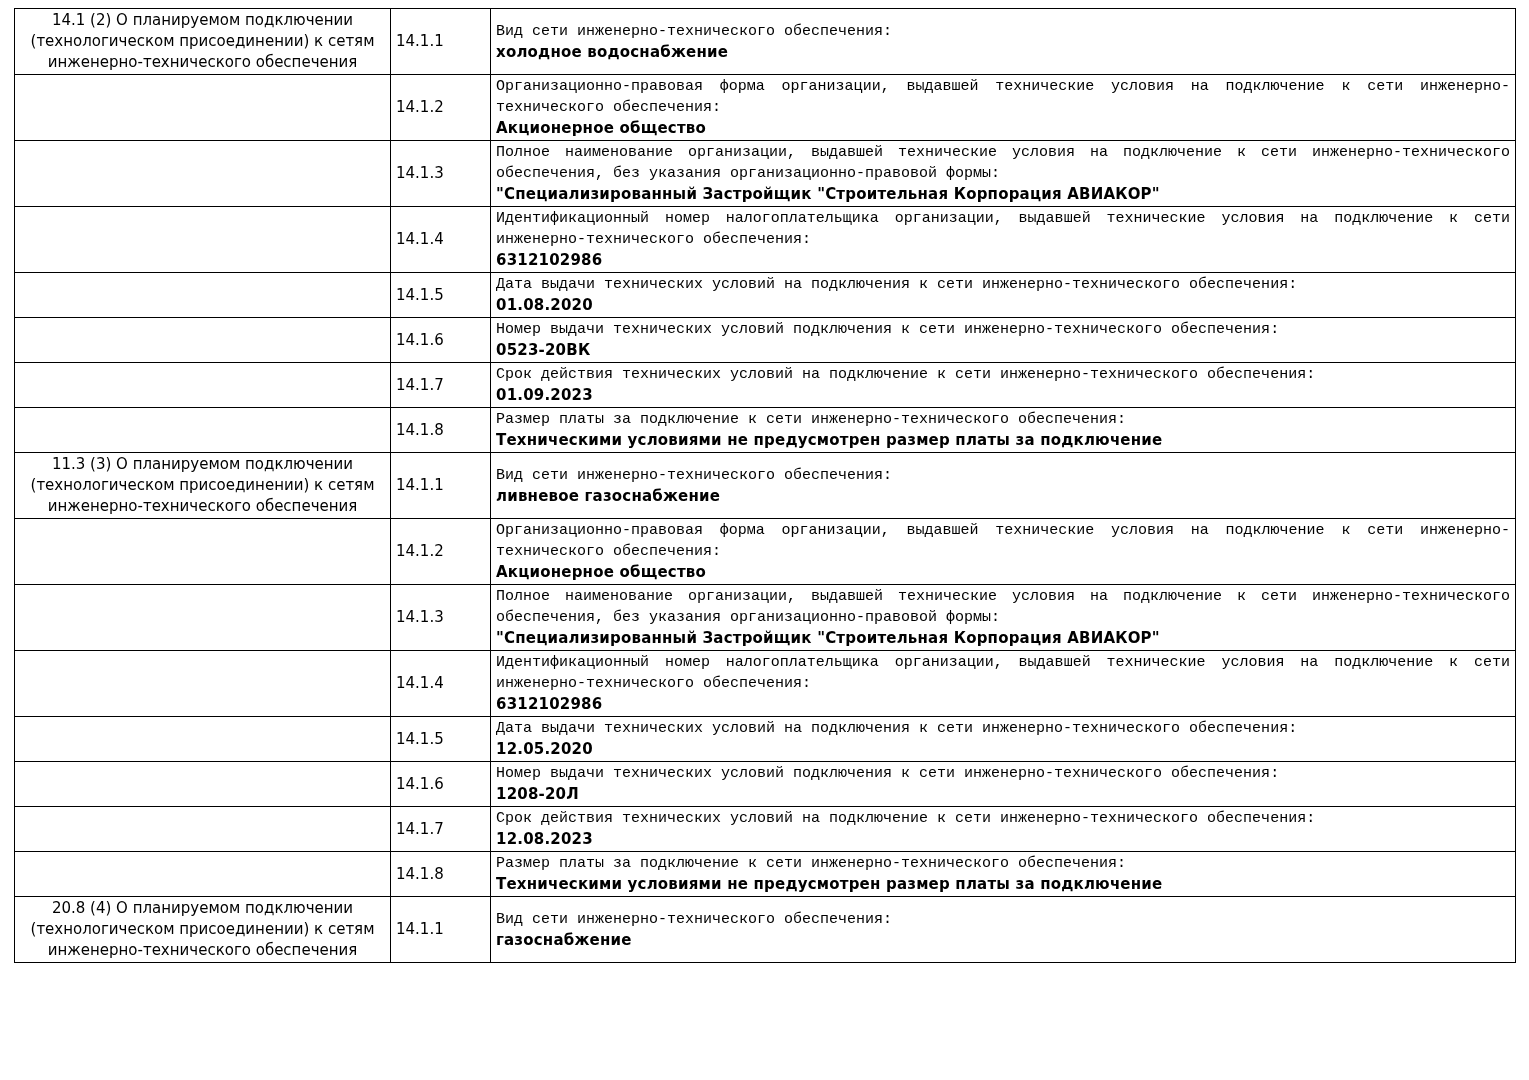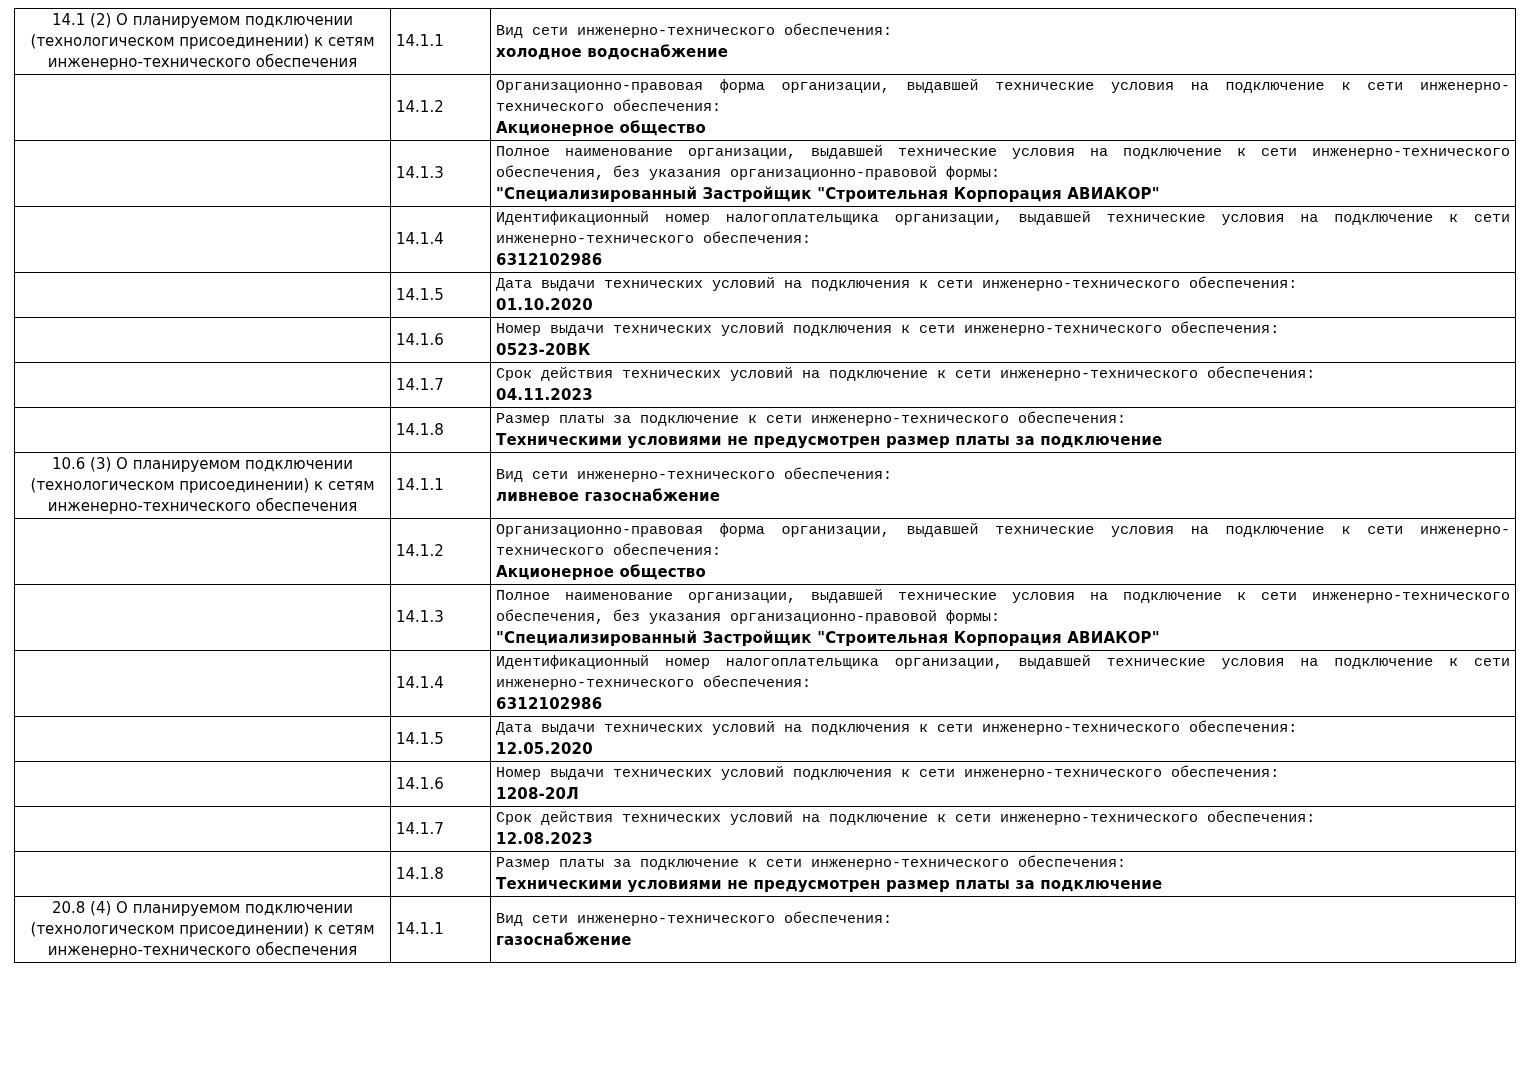--- a/index.html
+++ b/index.html
@@ -103,57 +103,57 @@
           <div class="row-value">6312102986</div>
         </td>
       </tr>
       <tr>
         <td class="col-section"></td>
         <td class="col-num">
           <span>14.1.5</span>
         </td>
         <td class="col-content">
           <div class="row-label">Дата выдачи технических условий на подключения к сети инженерно-технического обеспечения:</div>
-          <div class="row-value">01.10.2020</div>
+          <div class="row-value">01.08.2020</div>
         </td>
       </tr>
       <tr>
         <td class="col-section"></td>
         <td class="col-num">
           <span>14.1.6</span>
         </td>
         <td class="col-content">
           <div class="row-label">Номер выдачи технических условий подключения к сети инженерно-технического обеспечения:</div>
           <div class="row-value">0523-20ВК</div>
         </td>
       </tr>
       <tr>
         <td class="col-section"></td>
         <td class="col-num">
           <span>14.1.7</span>
         </td>
         <td class="col-content">
           <div class="row-label">Срок действия технических условий на подключение к сети инженерно-технического обеспечения:</div>
-          <div class="row-value">04.11.2023</div>
+          <div class="row-value">01.09.2023</div>
         </td>
       </tr>
       <tr>
         <td class="col-section"></td>
         <td class="col-num">
           <span>14.1.8</span>
         </td>
         <td class="col-content">
           <div class="row-label">Размер платы за подключение к сети инженерно-технического обеспечения:</div>
           <div class="row-value">Техническими условиями не предусмотрен размер платы за подключение</div>
         </td>
       </tr>
 
       <tr>
         <td class="col-section">
-          <div class="section-title">10.6 (3) О планируемом подключении (технологическом присоединении) к сетям инженерно-технического обеспечения</div>
+          <div class="section-title">11.3 (3) О планируемом подключении (технологическом присоединении) к сетям инженерно-технического обеспечения</div>
         </td>
         <td class="col-num">
           <span>14.1.1</span>
         </td>
         <td class="col-content">
           <div class="row-label">Вид сети инженерно-технического обеспечения:</div>
           <div class="row-value">ливневое газоснабжение</div>
         </td>
       </tr>
       <tr>

